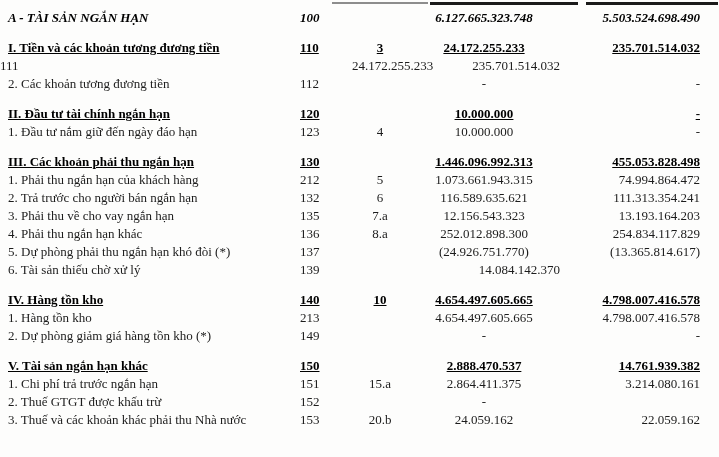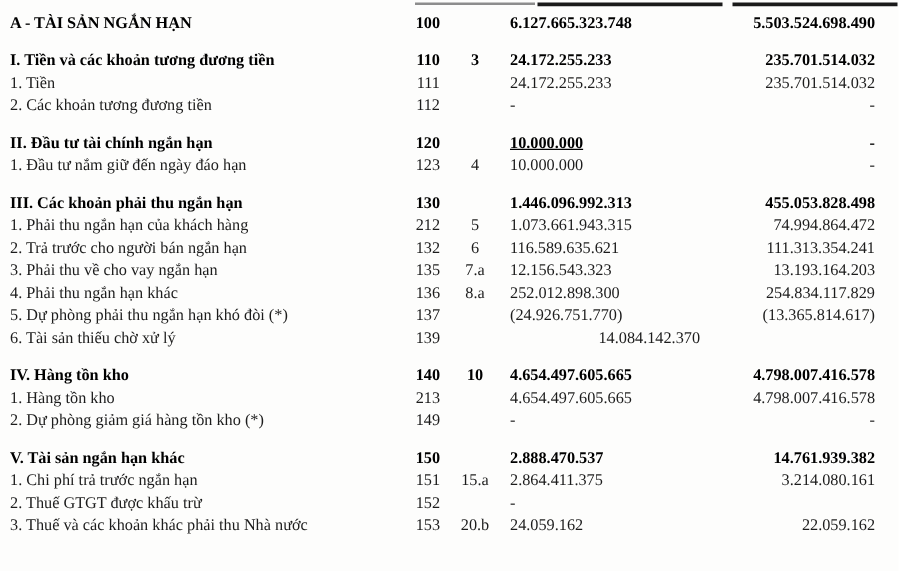--- a/index.html
+++ b/index.html
@@ -21,27 +21,27 @@
 
   .table { position: absolute; top: 6px; left: 0; width: 700px; }
   .row {
     display: grid;
     grid-template-columns: 300px 52px 56px 152px 140px;
     align-items: baseline;
     min-height: 18px;
     line-height: 18px;
     font-size: 13px;
   }
-  .row.section { margin-top: 3px; }
-  .row.group   { margin-top: 12px; }
+  .row.section { margin-top: 3px; font-style: italic; }
+  .row.group   { margin-top: 12px; text-decoration: underline; }
   .row.section, .row.group { font-weight: bold; color: #000; }
   .cell-label { padding-left: 8px; text-align: left; white-space: nowrap; }
-  .cell-code  { text-align: right; }
+  .cell-code  { text-align: left; }
   .cell-note  { text-align: center; }
-  .cell-curr  { text-align: left; white-space: nowrap; }
+  .cell-curr  { text-align: center; white-space: nowrap; }
   .cell-prior { text-align: right; white-space: nowrap; }
   .underlined { text-decoration: underline; text-underline-offset: 1px; }
 </style>
 </head>
 <body>
 
 <div class="page">
   <div class="top-rules">
     <div class="rule rule-note"></div>
     <div class="rule rule-curr"></div>
@@ -57,21 +57,20 @@
     <div class="cell-prior">5.503.524.698.490</div>
   </div>
       <div class="row group">
     <div class="cell-label">I. Tiền và các khoản tương đương tiền</div>
     <div class="cell-code">110</div>
     <div class="cell-note">3</div>
     <div class="cell-curr">24.172.255.233</div>
     <div class="cell-prior">235.701.514.032</div>
   </div>
       <div class="row item">
-    <div class="cell-label">1. Tiền</div>
     <div class="cell-code">111</div>
     <div class="cell-note"></div>
     <div class="cell-curr">24.172.255.233</div>
     <div class="cell-prior">235.701.514.032</div>
   </div>
       <div class="row item">
     <div class="cell-label">2. Các khoản tương đương tiền</div>
     <div class="cell-code">112</div>
     <div class="cell-note"></div>
     <div class="cell-curr">-</div>

